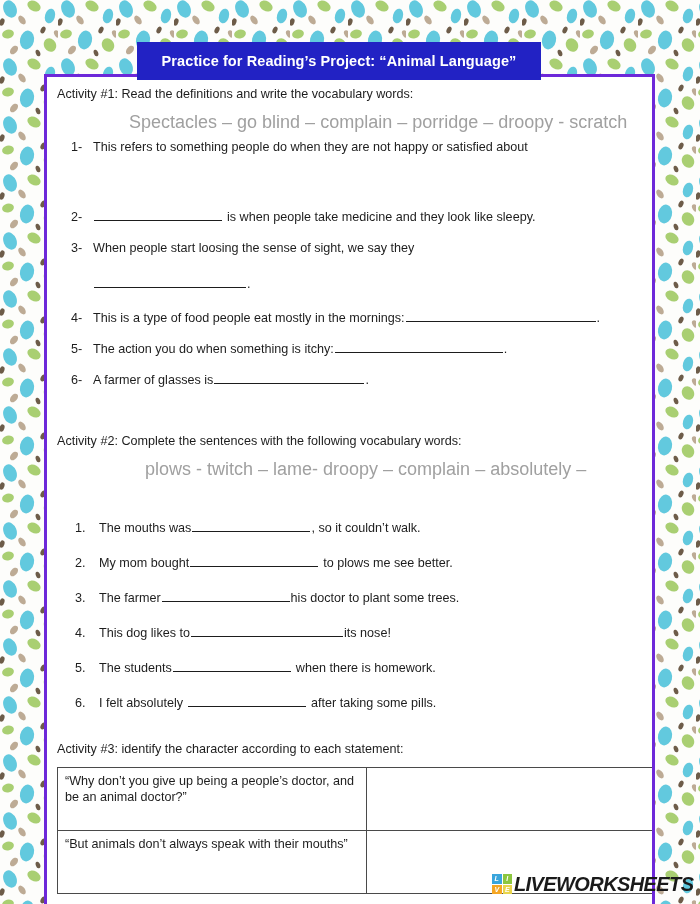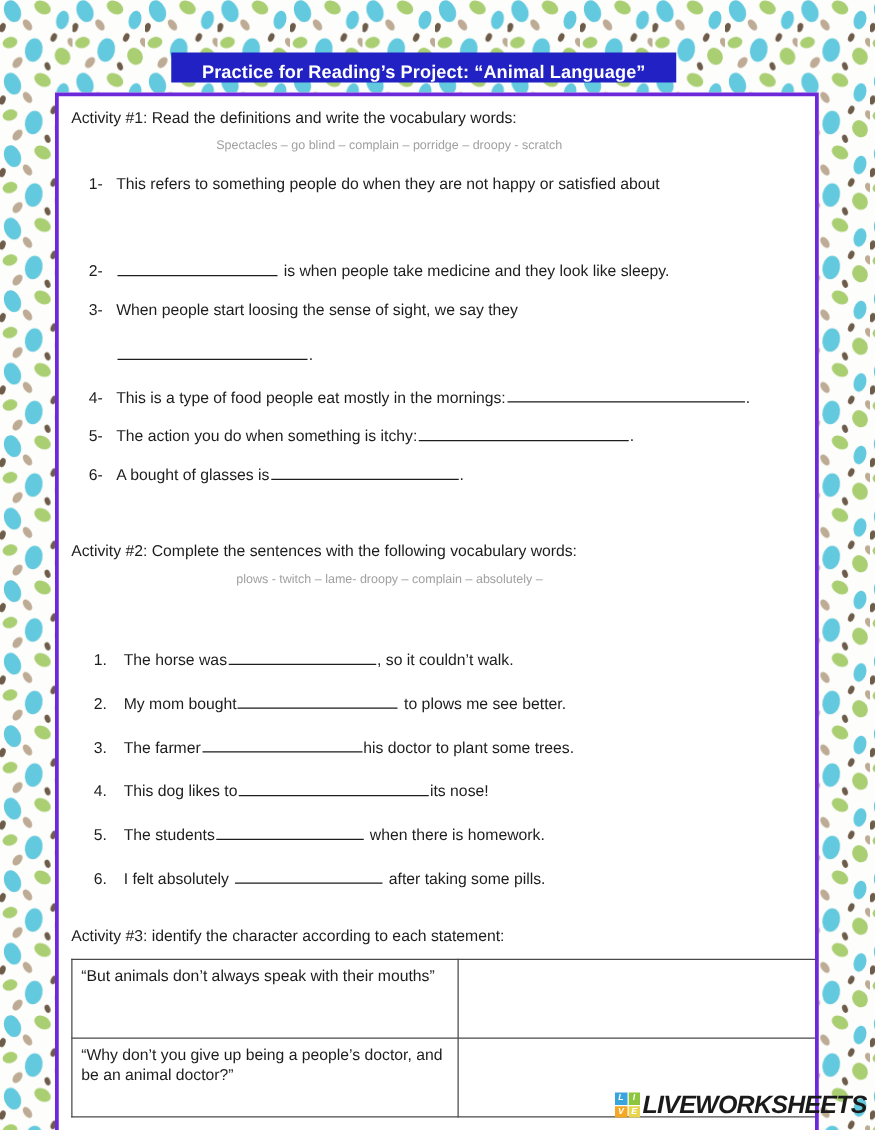--- a/index.html
+++ b/index.html
@@ -26,24 +26,24 @@
     position: absolute;
     inset: 0;
   }
 
   
   #title-banner {
     position: absolute;
     left: 137px;
     top: 42px;
     width: 404px;
-    height: 24px;
+    height: 38px;
     background: #2222c4;
     display: flex;
-    align-items: flex-end;
+    align-items: center;
     justify-content: center;
     z-index: 6;
   }
   #title-banner .title-text {
     color: #ffffff;
     font-size: 14.5px;
     font-weight: bold;
     letter-spacing: 0.1px;
     white-space: nowrap;
   }
@@ -74,23 +74,22 @@
 
   .act-head {
     left: 10px;
     font-size: 12.6px;
     color: #1d1d1d;
     white-space: nowrap;
   }
 
   .wordbank {
     color: #a0a0a0;
-    font-size: 10px;
-    white-space: nowrap;
-    margin-left: 44px;
+    font-size: 18px;
+    white-space: nowrap;
   }
 
   .q-row {
     display: flex;
     align-items: baseline;
     white-space: nowrap;
   }
   .q-num {
     display: inline-block;
     flex: none;
@@ -239,32 +238,32 @@
 
       <div class="abs q-row" style="top:263px; left:0;">
         <span class="q-num w1">5-</span>
         <span>The action you do when something is itchy:</span>
           <span class="blank" style="width:168px;"></span>
           <span>.</span>
       </div>
 
       <div class="abs q-row" style="top:294px; left:0;">
         <span class="q-num w1">6-</span>
-        <span>A bought of glasses is</span>
+        <span>A farmer of glasses is</span>
           <span class="blank" style="width:150px;"></span>
           <span>.</span>
       </div>
 
       <div class="abs act-head" style="top:357px;text-align:right;">Activity #2: Complete the sentences with the following vocabulary words:</div>
 
       <div class="abs wordbank" style="left:98px; top:381px;">plows  -  twitch – lame- droopy – complain – absolutely –</div>
 
       <div class="abs q-row" style="top:442px; left:0;">
         <span class="q-num w2">1.</span>
-        <span>The horse was</span>
+        <span>The mouths was</span>
           <span class="blank" style="width:118px;"></span>
           <span>, so it couldn’t walk.</span>
       </div>
 
       <div class="abs q-row" style="top:477px; left:0;">
         <span class="q-num w2">2.</span>
         <span>My mom bought</span>
           <span class="blank" style="width:128px;"></span>
           <span style="margin-left:4px;">to plows me see better.</span>
       </div>
@@ -295,25 +294,25 @@
         <span>I felt absolutely</span>
           <span class="blank" style="width:118px; margin-left:5px;"></span>
           <span style="margin-left:4px;">after taking some pills.</span>
       </div>
 
       <div class="abs act-head" style="top:665px;">Activity #3: identify the character according to each statement:</div>
 
       <table id="a3-table">
         <tbody>
           <tr>
-            <td class="statement">“But animals don’t always speak with their mouths”</td>
+            <td class="statement">“Why don’t you give up being a people’s doctor, and be an animal doctor?”</td>
             <td class="answer"></td>
           </tr>
           <tr>
-            <td class="statement">“Why don’t you give up being a people’s doctor, and be an animal doctor?”</td>
+            <td class="statement">“But animals don’t always speak with their mouths”</td>
             <td class="answer"></td>
           </tr>
         </tbody>
       </table>
 
     </div>
   </div>
 
   <div id="lw-logo">
     <div id="lw-grid">

